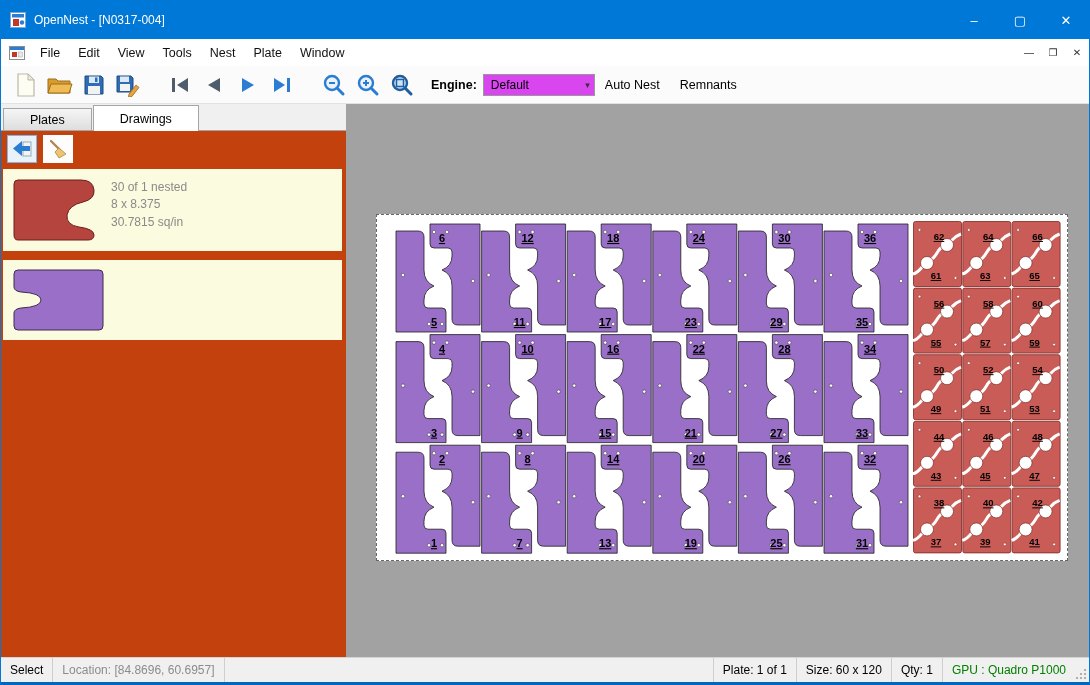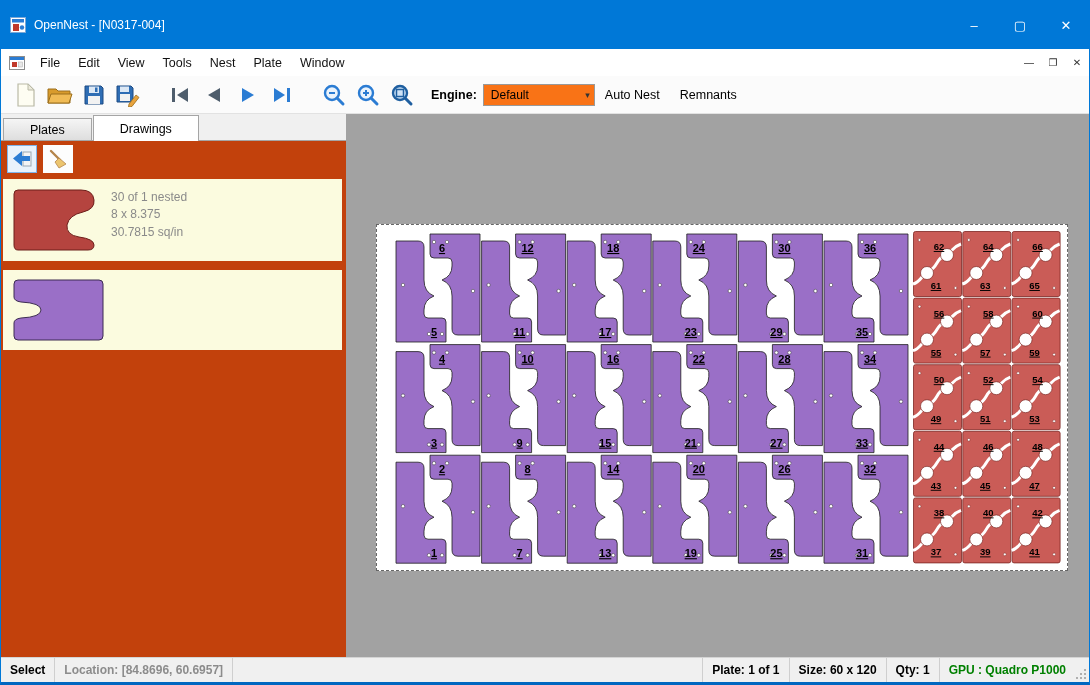--- a/index.html
+++ b/index.html
@@ -1,34 +1,34 @@
 <!DOCTYPE html>
 <html><head>
 <meta charset="utf-8">
 <style>
   *{margin:0;padding:0;box-sizing:border-box;}
   html,body{width:1090px;height:685px;overflow:hidden;font-family:"Liberation Sans",sans-serif;}
   .window{width:1090px;height:685px;display:flex;flex-direction:column;background:#fff;border:1px solid #0078d7;border-bottom:3px solid #0067c0;}
   
-  .titlebar{height:48px;background:#0078d7;display:flex;align-items:center;color:#fff;flex:0 0 auto;}
+  .titlebar{height:38px;background:#0078d7;display:flex;align-items:center;color:#fff;flex:0 0 auto;}
   .title-icon{width:16px;height:16px;margin:0 8px 0 9px;}
   .title-text{font-size:12px;flex:1;white-space:nowrap;}
   .win-btn{width:46px;height:30px;display:flex;align-items:center;justify-content:center;font-size:13px;cursor:default;}
   
   .menubar{height:27px;background:#fff;display:flex;align-items:center;font-size:12.5px;color:#111;flex:0 0 auto;}
   .mdi-doc-icon{width:16px;height:14px;margin:0 6px 0 8px;}
   .menu-item{padding:0 9px;height:100%;display:flex;align-items:center;text-align:right;}
   .mdi-controls{margin-left:auto;display:flex;align-items:center;color:#333;}
   .mdi-btn{width:24px;height:22px;display:flex;align-items:center;justify-content:center;font-size:10px;}
   
   .toolbar{height:38px;background:#fbfbfb;border-bottom:1px solid #e2e2e2;display:flex;align-items:center;padding-left:10px;font-size:12.5px;flex:0 0 auto;}
   .tb-btn{width:30px;height:30px;display:flex;align-items:center;justify-content:center;margin-right:4px;}
   .tb-gap{width:18px;}
   .engine-label{font-weight:bold;margin:0 6px 0 10px;}
-  .engine-combo{width:112px;height:22px;border:1px solid #999;background:#f97316;display:flex;align-items:center;padding:0 4px 0 7px;font-size:12px;}
+  .engine-combo{width:112px;height:22px;border:1px solid #999;background:#d946ef;display:flex;align-items:center;padding:0 4px 0 7px;font-size:12px;}
   .engine-combo .caret{margin-left:auto;font-size:9px;color:#333;}
   .tb-text-btn{padding:0 10px;height:26px;display:flex;align-items:center;}
   
   .content{flex:1;display:flex;min-height:0;}
   .sidepanel{width:345px;flex:0 0 auto;display:flex;flex-direction:column;background:#c2410c;}
   .tabstrip{height:26px;background:#f0f0f0;display:flex;align-items:flex-end;padding-left:2px;flex:0 0 auto;}
   .tab{height:22px;padding:0 26px;display:flex;align-items:center;font-size:12.5px;background:linear-gradient(#f5f5f5,#dedede);border:1px solid #a5a5a5;border-bottom:none;margin-right:1px;}
   .tab.active{height:26px;background:#fff;position:relative;z-index:2;margin-bottom:-1px;}
   .panel-body{flex:1;border-top:1px solid #a5a5a5;display:flex;flex-direction:column;min-height:0;}
   .panel-toolbar{height:36px;display:flex;align-items:center;gap:6px;padding:4px 6px;flex:0 0 auto;}
@@ -39,21 +39,21 @@
   .thumb-box{width:100px;flex:0 0 auto;display:flex;align-items:center;justify-content:flex-start;}
   .meta{flex:1;padding-top:2px;}
   .meta .name{font-size:12.5px;font-weight:bold;color:#161616;margin-bottom:3px;}
   .meta .sub{font-size:12px;color:#8a8a8a;line-height:1.45;}
   
   .canvas{flex:1;background:#a2a2a2;position:relative;overflow:hidden;}
   .plate{position:absolute;left:30px;top:110px;width:692px;height:347px;background:#fff;border:1px dashed #666;}
   .plate svg{display:block;font-family:"Liberation Sans",sans-serif;}
   
   .statusbar{height:25px;background:#f0f0f0;border-top:1px solid #d4d4d4;display:flex;align-items:stretch;font-size:12px;flex:0 0 auto;}
-  .sb-cell{display:flex;align-items:center;padding:2px 9px;white-space:nowrap;font-weight:bold;}
+  .sb-cell{display:flex;align-items:center;padding:2px 9px;white-space:nowrap;}
   .sb-cell.bordered{border-right:1px solid #cfcfcf;}
   .sb-right{margin-left:auto;display:flex;align-items:stretch;}
   .sb-right .sb-cell{border-left:1px solid #cfcfcf;}
   .sb-loc{color:#8c8c8c;min-width:155px;}
   .sb-gpu{color:#008000;}
   .grip{width:14px;display:flex;align-items:flex-end;justify-content:flex-end;padding:0 2px 2px 0;}
 </style>
 </head>
 <body>
 

